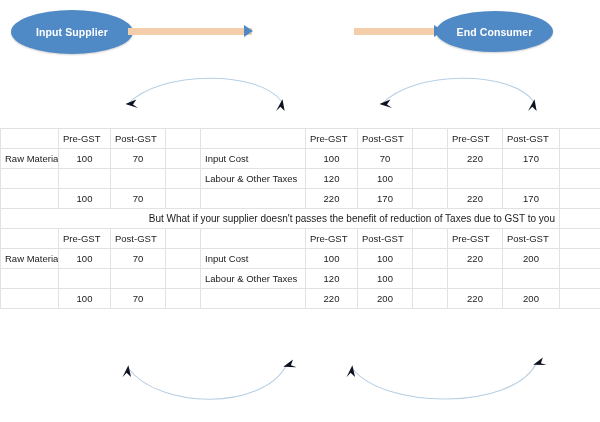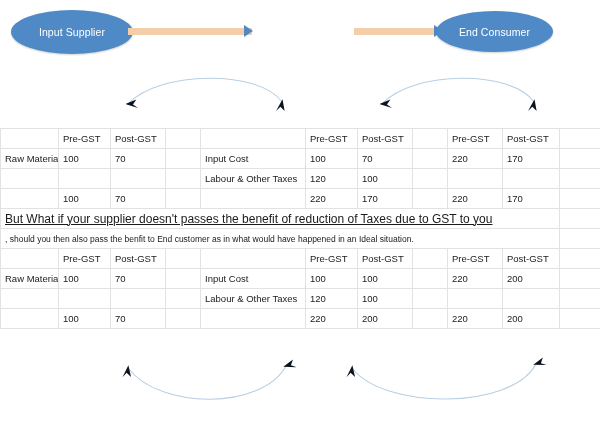--- a/index.html
+++ b/index.html
@@ -12,21 +12,21 @@
   }
   .stage{position:absolute;left:0;top:0;width:600px;height:422px;}
 
   
   .flow{position:absolute;left:0;top:0;width:600px;height:62px;}
   .node{
     position:absolute;
     border-radius:50%;
     background:#4f8ac6;
     color:#ffffff;
-    font-weight:normal;
+    font-weight:bold;
     font-size:10.5px;
     display:flex;align-items:center;justify-content:center;
     text-align:center;
     box-shadow:0 1px 2px rgba(0,0,0,.18);
     letter-spacing:.1px;
   }
   #node-0{left:11px;top:10px;width:122px;height:44px;}
   #node-1{left:246px;top:11px;width:114px;height:41px;}
   #node-2{left:436px;top:11px;width:117px;height:41px;align-items:center;}
   .conn{position:absolute;height:7px;background:#f4cdab;top:28px;}
@@ -49,28 +49,27 @@
     font-size:9.5px;color:#1a1a1a;}
   table.grid td{
     border:1px solid #e2e2e2;
     height:19px;
     padding:0 4px;
     vertical-align:middle;
     white-space:nowrap;
     overflow:hidden;
     background:#ffffff;
   }
-  td.num{text-align:left;}
+  td.num{text-align:center;}
   td.hdr{text-align:left;font-size:9.5px;margin-left:36px;}
   td.lbl{text-align:left;}
   td.tot{border-bottom:3px solid #3a3a3a;}
   td.topline{border-top:2px solid #3a3a3a;}
   td.note{
-    text-align:left;font-size:12px;
-    text-decoration:underline;
+    text-align:right;font-size:10px;
     padding-left:2px;
   }
   td.note2{
     text-align:left;font-size:8.5px;
     padding-left:2px;
   }
   .c0{width:58px;}.c1{width:52px;}.c2{width:55px;}.c3{width:35px;}
   .c4{width:105px;}.c5{width:52px;}.c6{width:55px;}.c7{width:35px;}
   .c8{width:55px;}.c9{width:57px;}.c10{width:41px;}
 </style>
@@ -177,24 +176,20 @@
         <td></td>
         <td class="num tot topline">220</td>
         <td class="num tot topline">170</td>
         <td></td>
       </tr>
 
       <tr>
         <td class="note" colspan="10">But What if your supplier doesn't passes the benefit of reduction of Taxes due to GST to you</td>
         <td></td>
       </tr>
-      <tr>
-        <td class="note2" colspan="10">, should you then also pass the benfit to End customer as in what would have happened in an Ideal situation.</td>
-        <td></td>
-      </tr>
 
       <tr>
         <td></td>
         <td class="hdr">Pre-GST</td>
         <td class="hdr">Post-GST</td>
         <td></td>
         <td></td>
         <td class="hdr">Pre-GST</td>
         <td class="hdr">Post-GST</td>
         <td></td>

